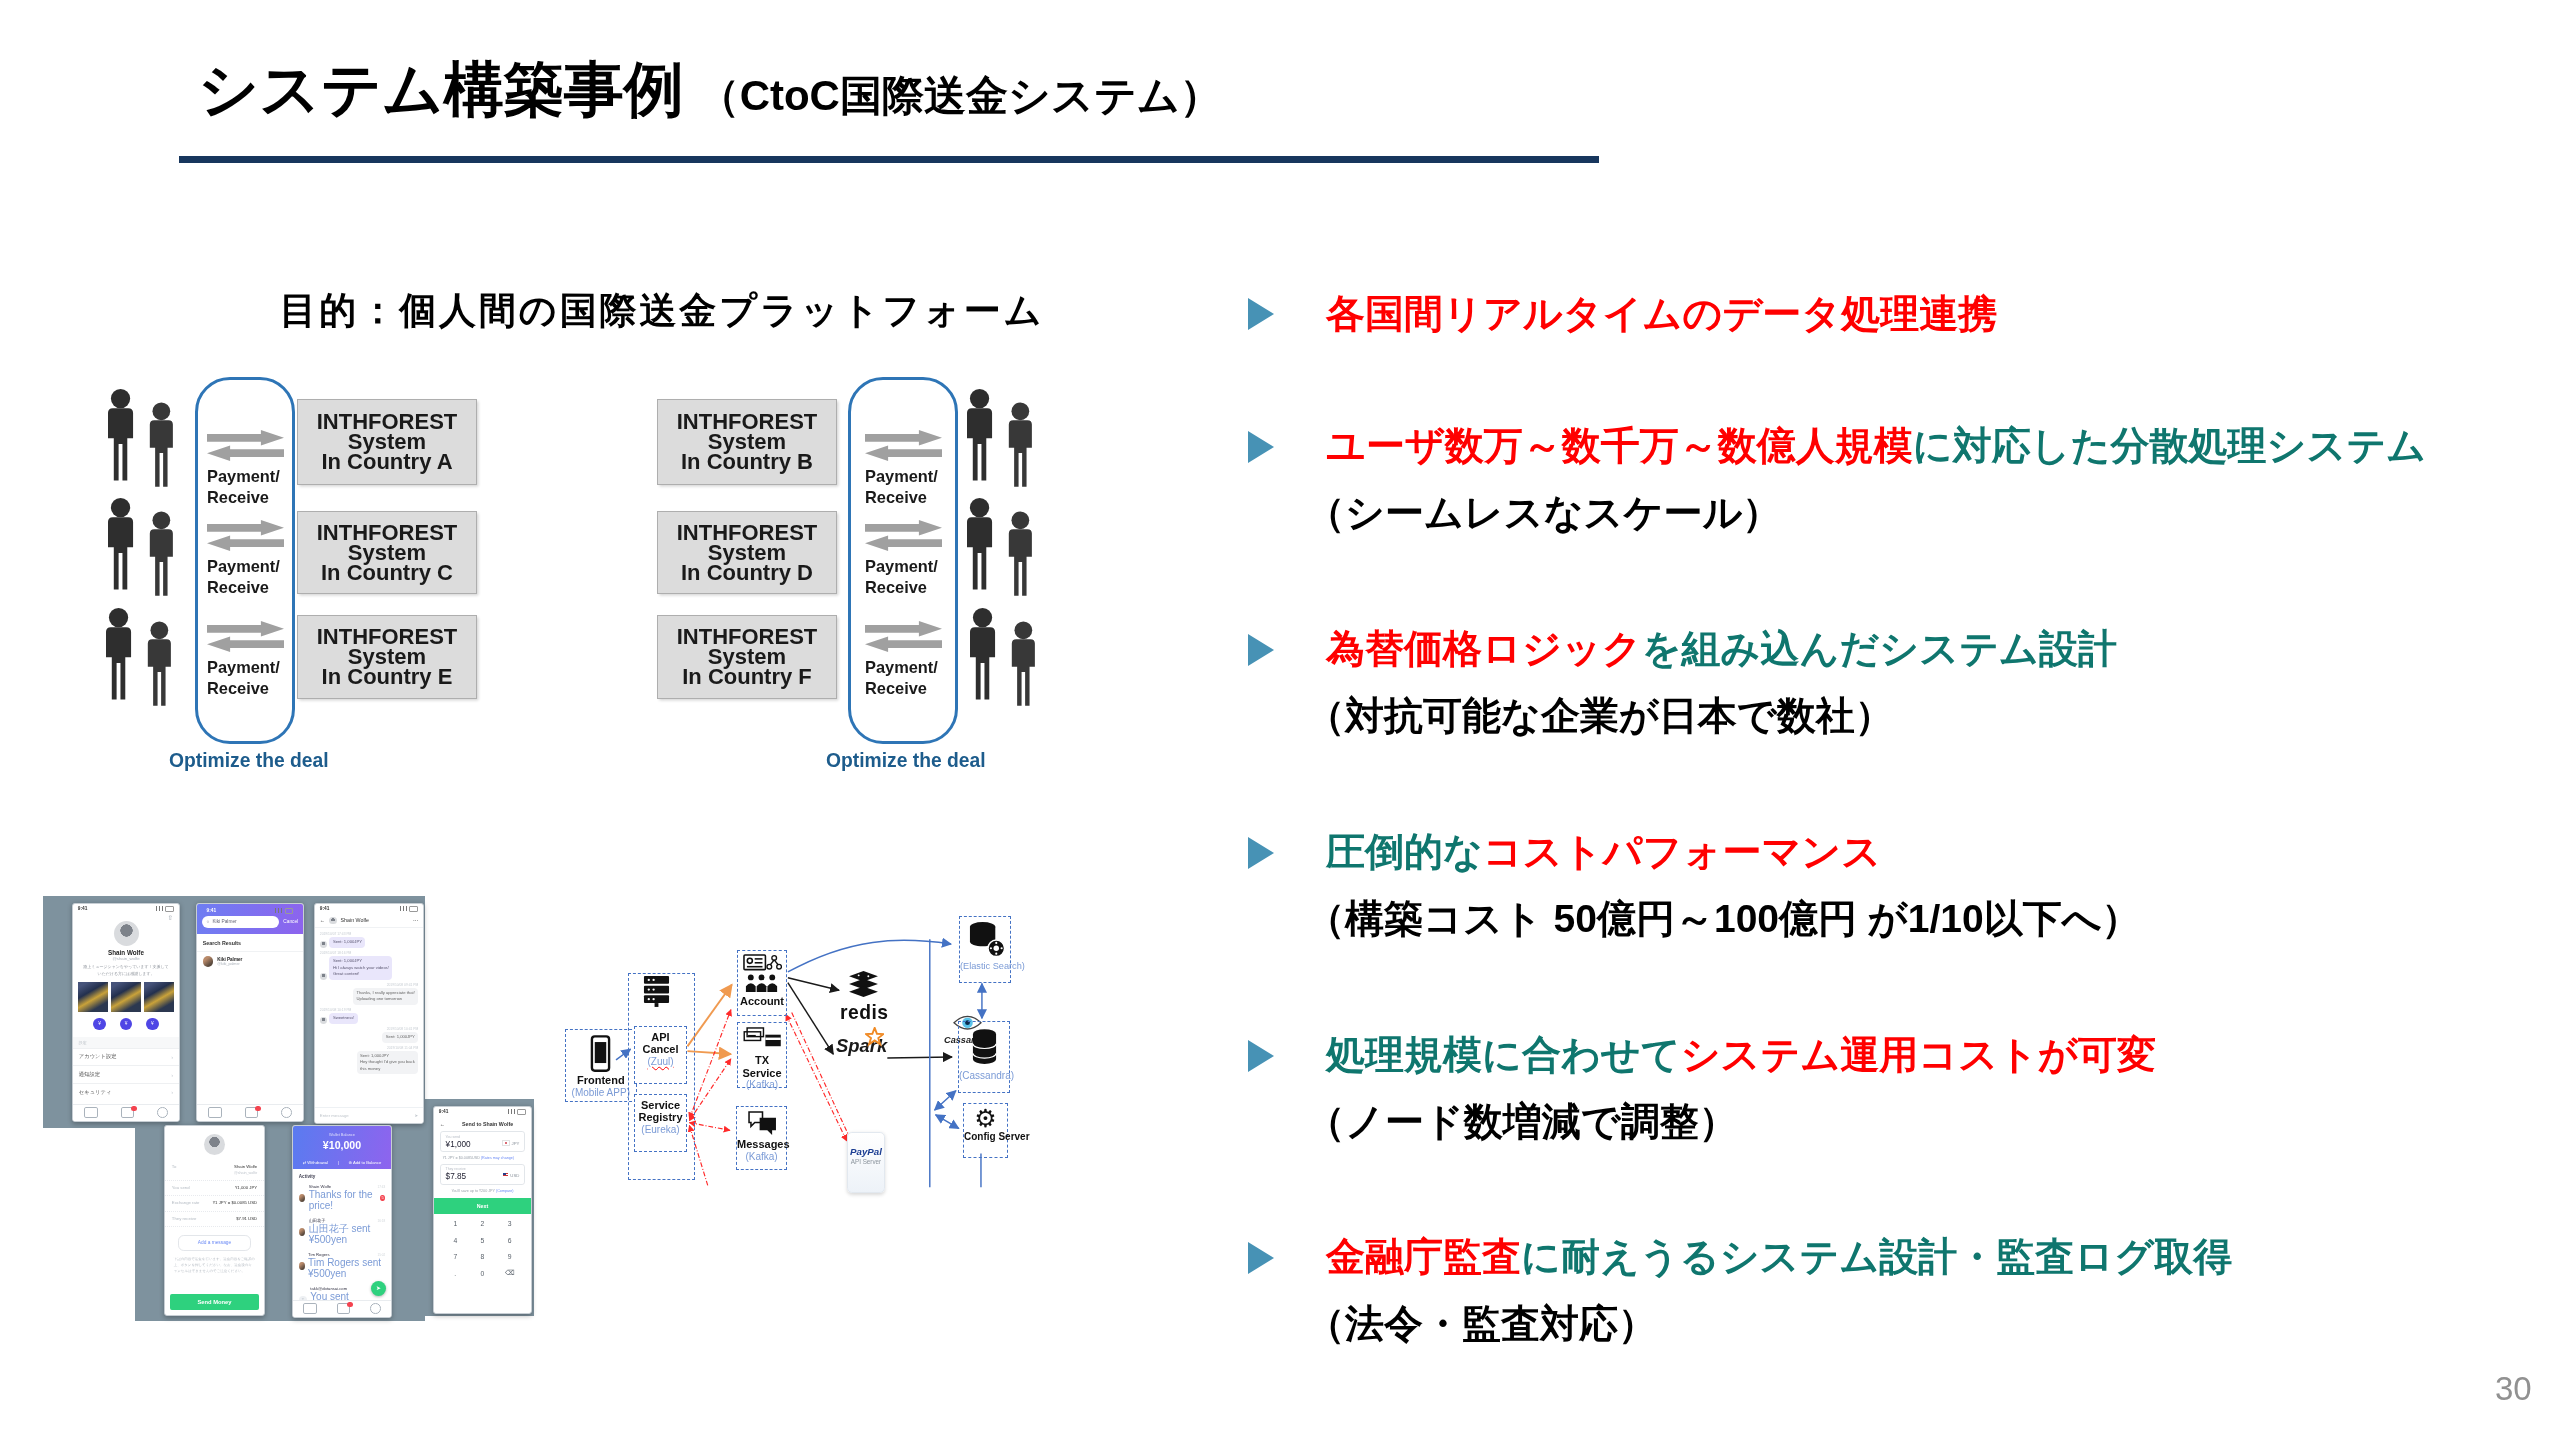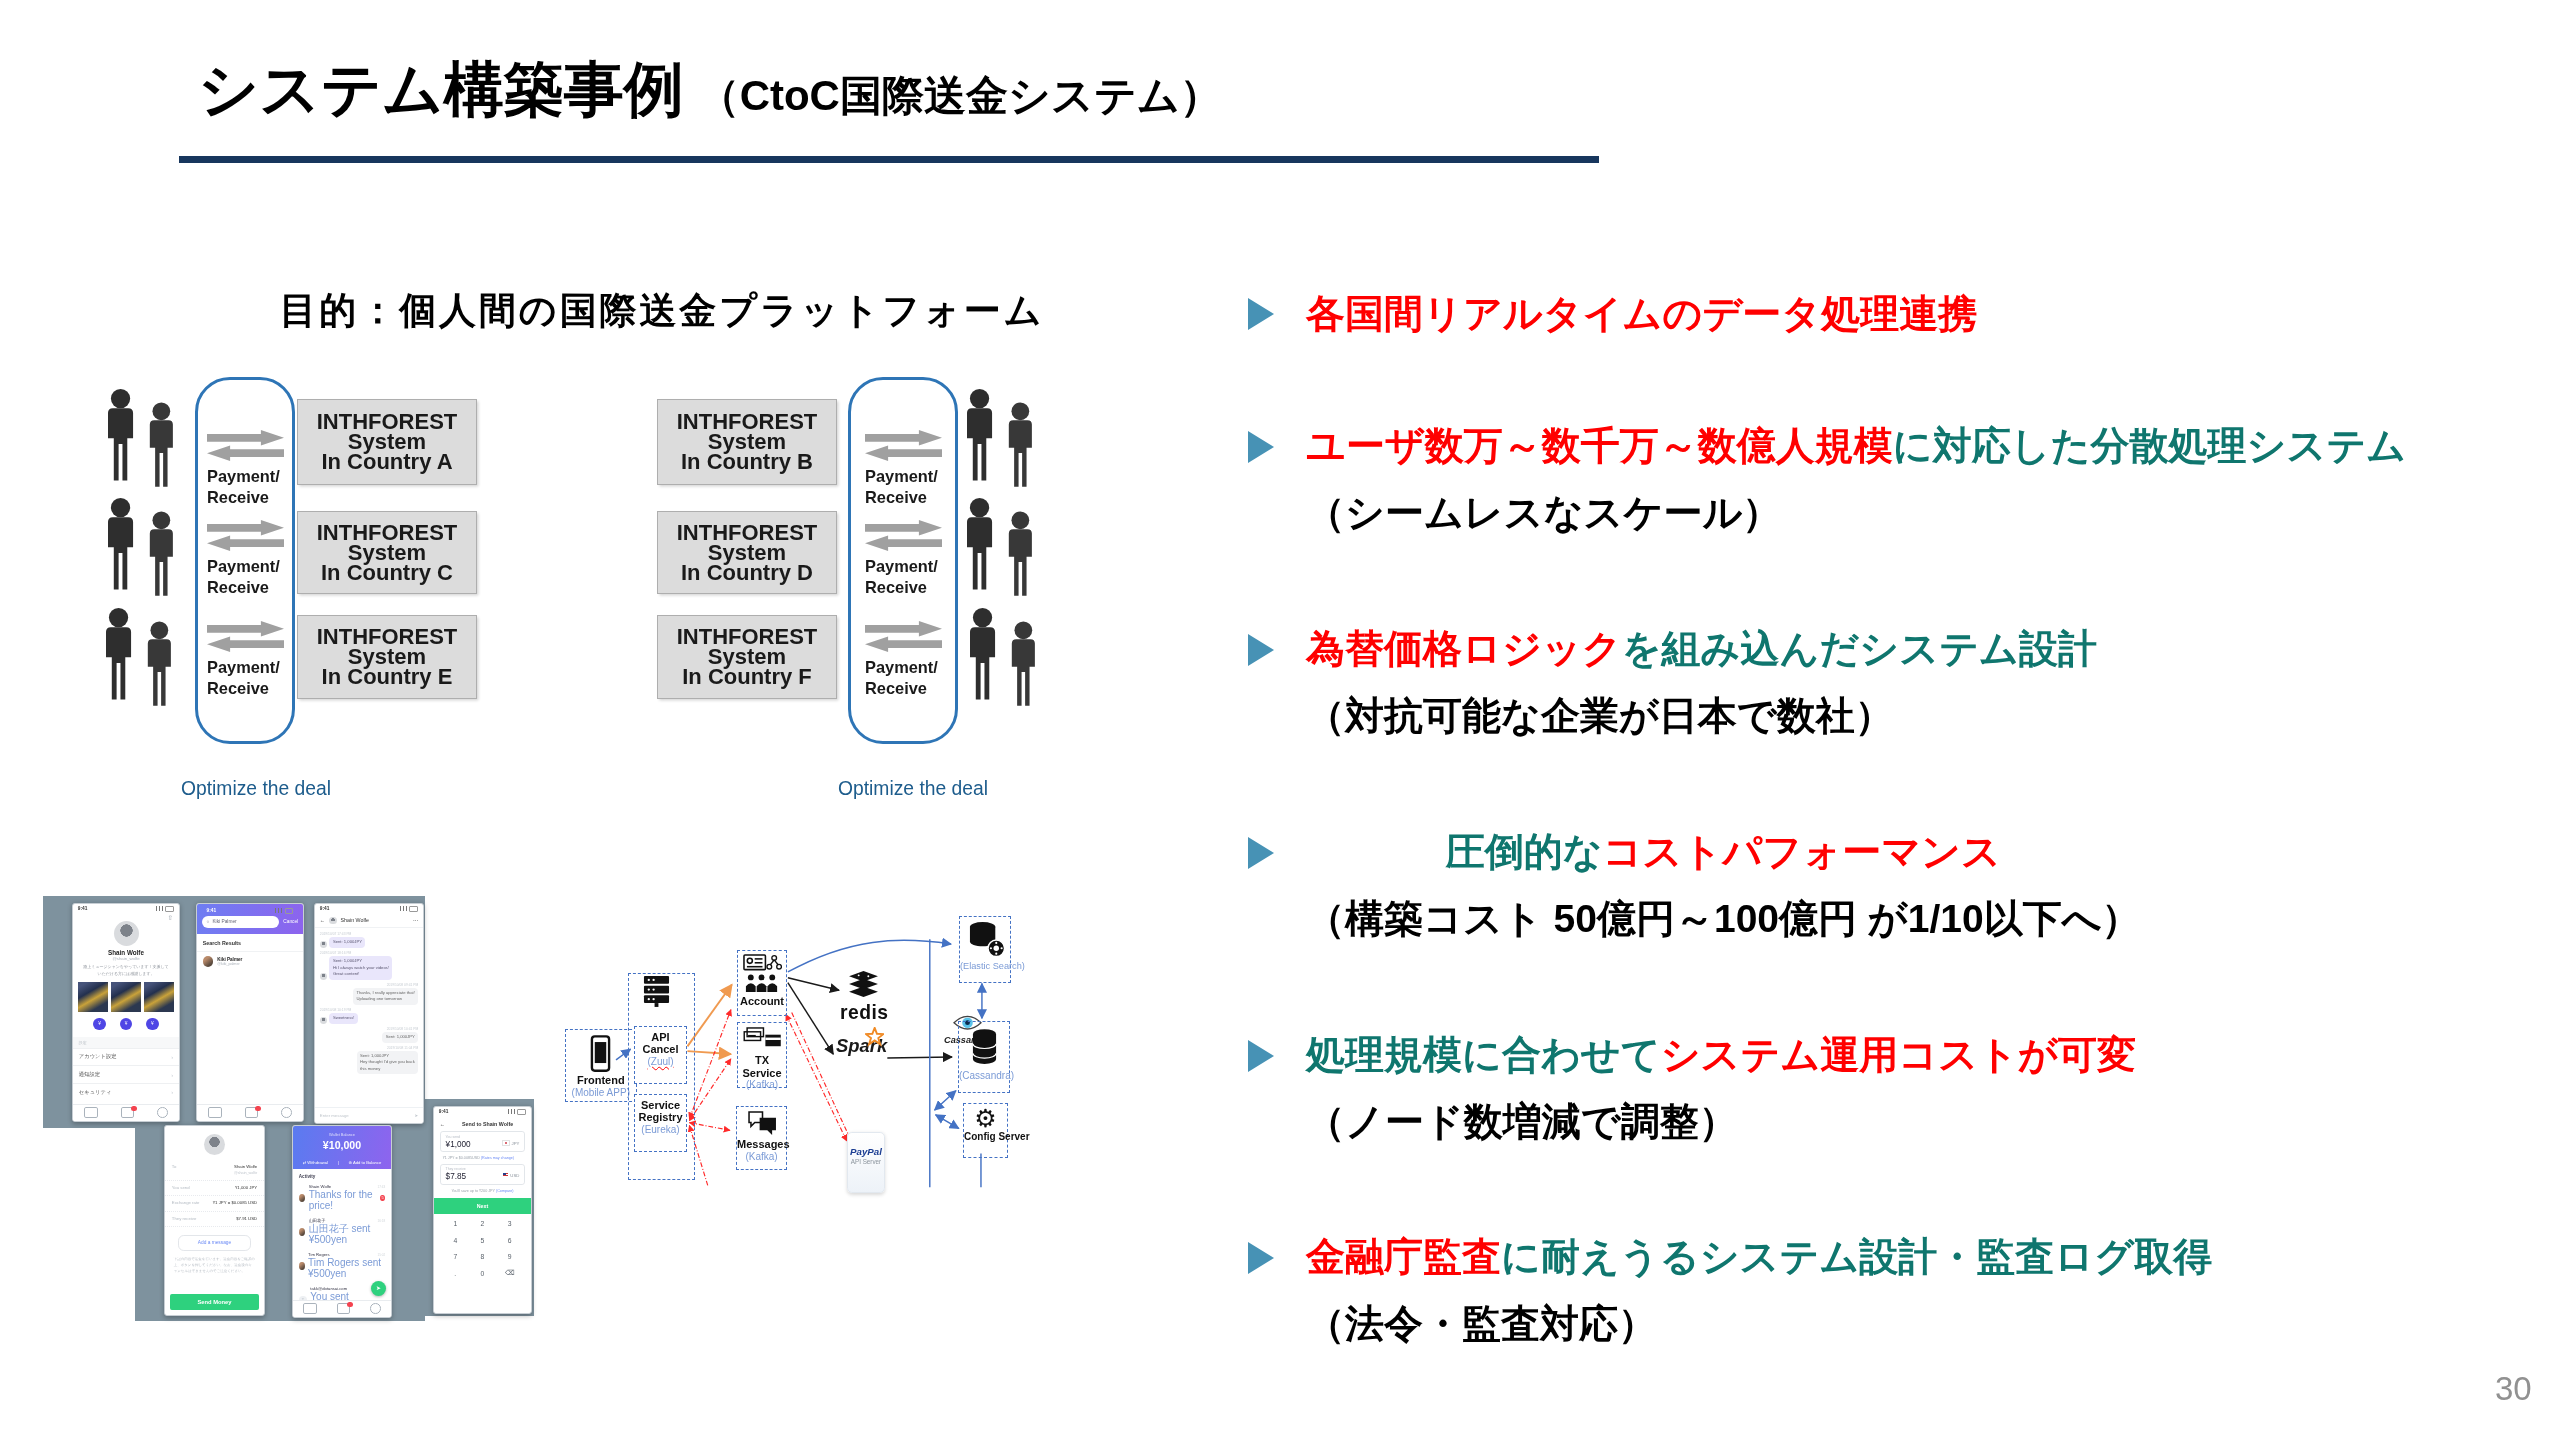--- a/index.html
+++ b/index.html
@@ -14,27 +14,27 @@
   
   .purpose-heading{position:absolute;left:174px;top:286px;width:976px;text-align:center;
     font-size:37px;font-weight:bold;color:#000;letter-spacing:2.9px;white-space:nowrap;}
   .rounded-rect{position:absolute;border:3.9px solid #2e75b6;border-radius:35px;background:#fff;}
   .country{position:absolute;background:#dcdcdc;border:1.9px solid #aeaeae;box-shadow:1.9px 1.9px 2.9px rgba(0,0,0,.18);
     display:flex;flex-direction:column;justify-content:center;text-align:center;}
   .country div{font-size:22px;font-weight:bold;color:#1a1a1a;line-height:20px;}
   .people{position:absolute;}
   .pay{position:absolute;width:87px;}
   .pay .lbl{font-size:16.4px;font-weight:bold;color:#1a1a1a;line-height:19.3px;margin-top:1.9px;}
-  .optimize{position:absolute;width:174px;text-align:center;font-size:19.3px;font-weight:normal;color:#1d5c8c;white-space:nowrap;margin-top:28px;}
+  .optimize{position:absolute;width:174px;font-size:19.3px;font-weight:bold;color:#1d5c8c;white-space:nowrap;}
   
   .bullets{position:absolute;left:1246px;top:285px;width:1323px;height:1120px;}
   .bullet{position:absolute;left:0;}
   .bmark{position:absolute;left:1.9px;top:8.7px;width:0;height:0;border-left:26px solid #4792b5;
     border-top:16.4px solid transparent;border-bottom:16.4px solid transparent;}
-  .bl1{margin-left:60px;font-size:39px;font-weight:bold;line-height:48px;white-space:nowrap;text-align:center;}
+  .bl1{margin-left:80px;font-size:39px;font-weight:bold;line-height:48px;white-space:nowrap;}
   .bl2{margin-left:60px;font-size:39px;font-weight:bold;line-height:48px;margin-top:19.3px;color:#000;white-space:nowrap;}
   .red{color:#ff0000;} .blk{color:#0f766e;}
   
   .backdrop{position:absolute;background:#7e929e;}
   .phone{position:absolute;background:#fff;border:1px solid #c7ced4;border-radius:2.9px;
     box-shadow:0 1.9px 5.8px rgba(0,0,0,.28);overflow:hidden;}
   .pstat{display:flex;justify-content:space-between;align-items:center;padding:1.9px 4.8px;font-size:4.8px;color:#333;font-weight:bold;}
   .pstat .r{display:flex;gap:1.9px;align-items:center;}
   .bars{width:7.7px;height:4.8px;background:repeating-linear-gradient(90deg,#777 0 1.4px,transparent 1.4px 2.9px);}
   .batt{width:6.8px;height:3.9px;border:1px solid #999;border-radius:1px;}

